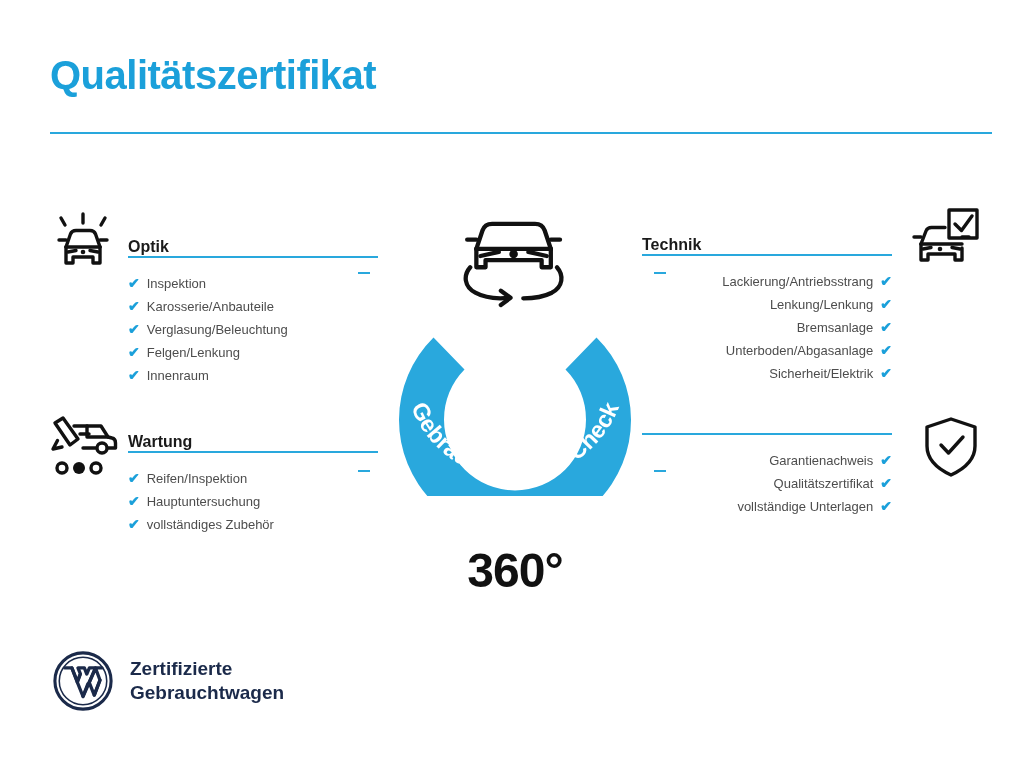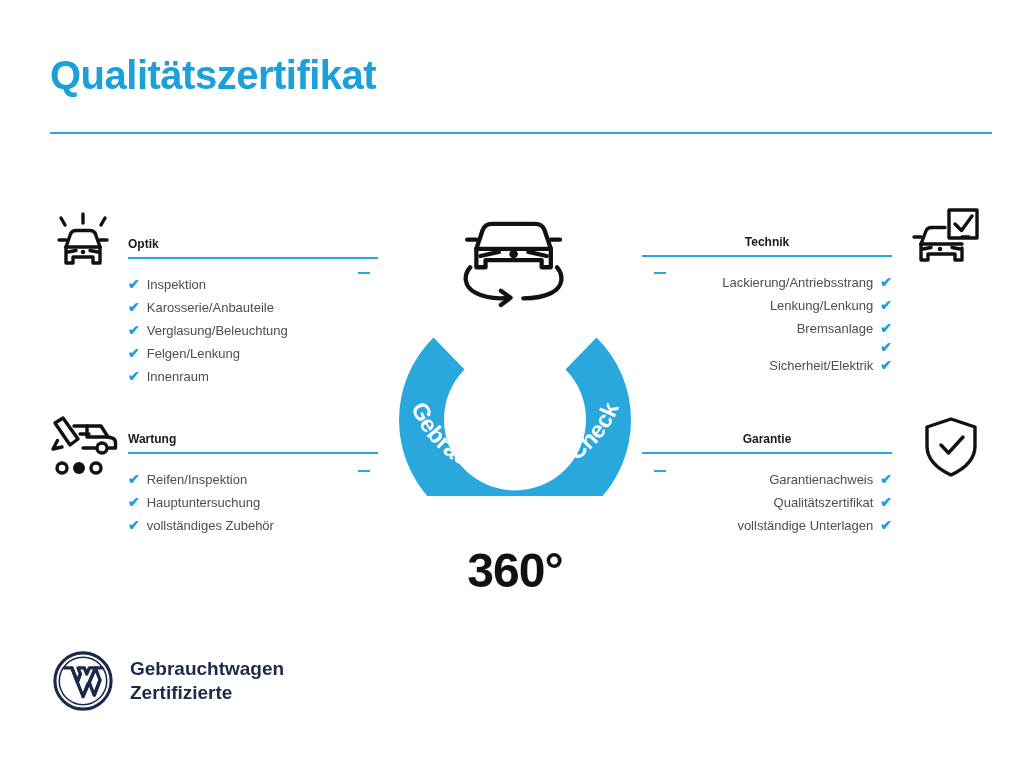--- a/index.html
+++ b/index.html
@@ -49,27 +49,27 @@
   }
   .col-left  { left: 128px; }
   .col-right { left: 642px; }
 
   .sec-optik    { top: 238px; }
   .sec-wartung  { top: 433px; }
   .sec-technik  { top: 236px; }
   .sec-garantie { top: 433px; }
 
   .sec-head {
-    font-size: 12px;
+    font-size: 16px;
     font-weight: bold;
     color: #1a1a1a;
     line-height: 1.1;
-    padding-bottom: 6px;
-  }
-  .col-right .sec-head { text-align: center; }
+    padding-bottom: 0;
+  }
+  .col-right .sec-head { text-align: left; }
 
   .sec-rule {
     height: 2px;
     background: #29a8dd;
     width: 100%;
   }
 
   .sec-list {
     list-style: none;
     margin: 0;
@@ -277,40 +277,40 @@
         </li>
       <li>
           <span>Lenkung/Lenkung</span>
           <span class="chk">✔</span>
         </li>
       <li>
           <span>Bremsanlage</span>
           <span class="chk">✔</span>
         </li>
       <li>
+          <span>Unterboden/Abgasanlage</span>
           <span class="chk">✔</span>
         </li>
       <li>
           <span>Sicherheit/Elektrik</span>
           <span class="chk">✔</span>
         </li>
     </ul>
   </div>
 
   <div class="side-icon icon-garantie">
     <svg viewBox="0 0 78 70">
       <g fill="none" stroke="#111" stroke-width="3.4" stroke-linecap="round" stroke-linejoin="round">
         <path d="M39 7 L63 15 L63 34 C63 48 52 57 39 63 C26 57 15 48 15 34 L15 15 Z"></path>
         <path d="M29 33 L36.5 41 L51 25"></path>
       </g>
     </svg>
   </div>
 
   <div class="col col-right sec-garantie">
-    <div class="sec-head">Garantie</div>
     <div class="sec-rule"></div>
     <ul class="sec-list">
       <li>
           <span>Garantienachweis</span>
           <span class="chk">✔</span>
         </li>
       <li>
           <span>Qualitätszertifikat</span>
           <span class="chk">✔</span>
         </li>
@@ -363,18 +363,18 @@
       <circle cx="32" cy="32" r="29" fill="none" stroke="#1b2a4a" stroke-width="3.2"></circle>
       <circle cx="32" cy="32" r="24.5" fill="none" stroke="#1b2a4a" stroke-width="1.6"></circle>
       <path d="M13.2 18.5 L20.5 18.5 L26 33 L29.2 24.5 L26.8 18.5 L33.4 18.5 L35.9 24.8 L38.6 18.5 L45 18.5 L38.4 33.5 L43.6 46.5 L49.5 31 L44.8 18.5 L51.5 18.5" fill="none" stroke="#1b2a4a" stroke-width="3.4" stroke-linejoin="round" stroke-linecap="round"></path>
       <path d="M20.5 18.5 L26.3 33 L29.2 25 M26 33 L32 48 L37 35" fill="none" stroke="#1b2a4a" stroke-width="3.4" stroke-linejoin="round" stroke-linecap="round"></path>
       <path d="M32 48 L38.6 33.2" fill="none" stroke="#1b2a4a" stroke-width="3.4" stroke-linecap="round"></path>
       <path d="M44.9 18.6 L38.5 33.4" fill="none" stroke="#1b2a4a" stroke-width="3.4" stroke-linecap="round"></path>
       <path d="M43.7 46.6 L49.6 31.2" fill="none" stroke="#1b2a4a" stroke-width="3.4" stroke-linecap="round"></path>
       <path d="M32.1 48.2 L43.6 46.6" fill="none" stroke="none"></path>
     </svg>
     <div class="vw-text">
+      <div>Zertifizierte</div>
       <div>Gebrauchtwagen</div>
-      <div>Zertifizierte</div>
     </div>
   </div>
 
 </div>
 
 </body></html>

